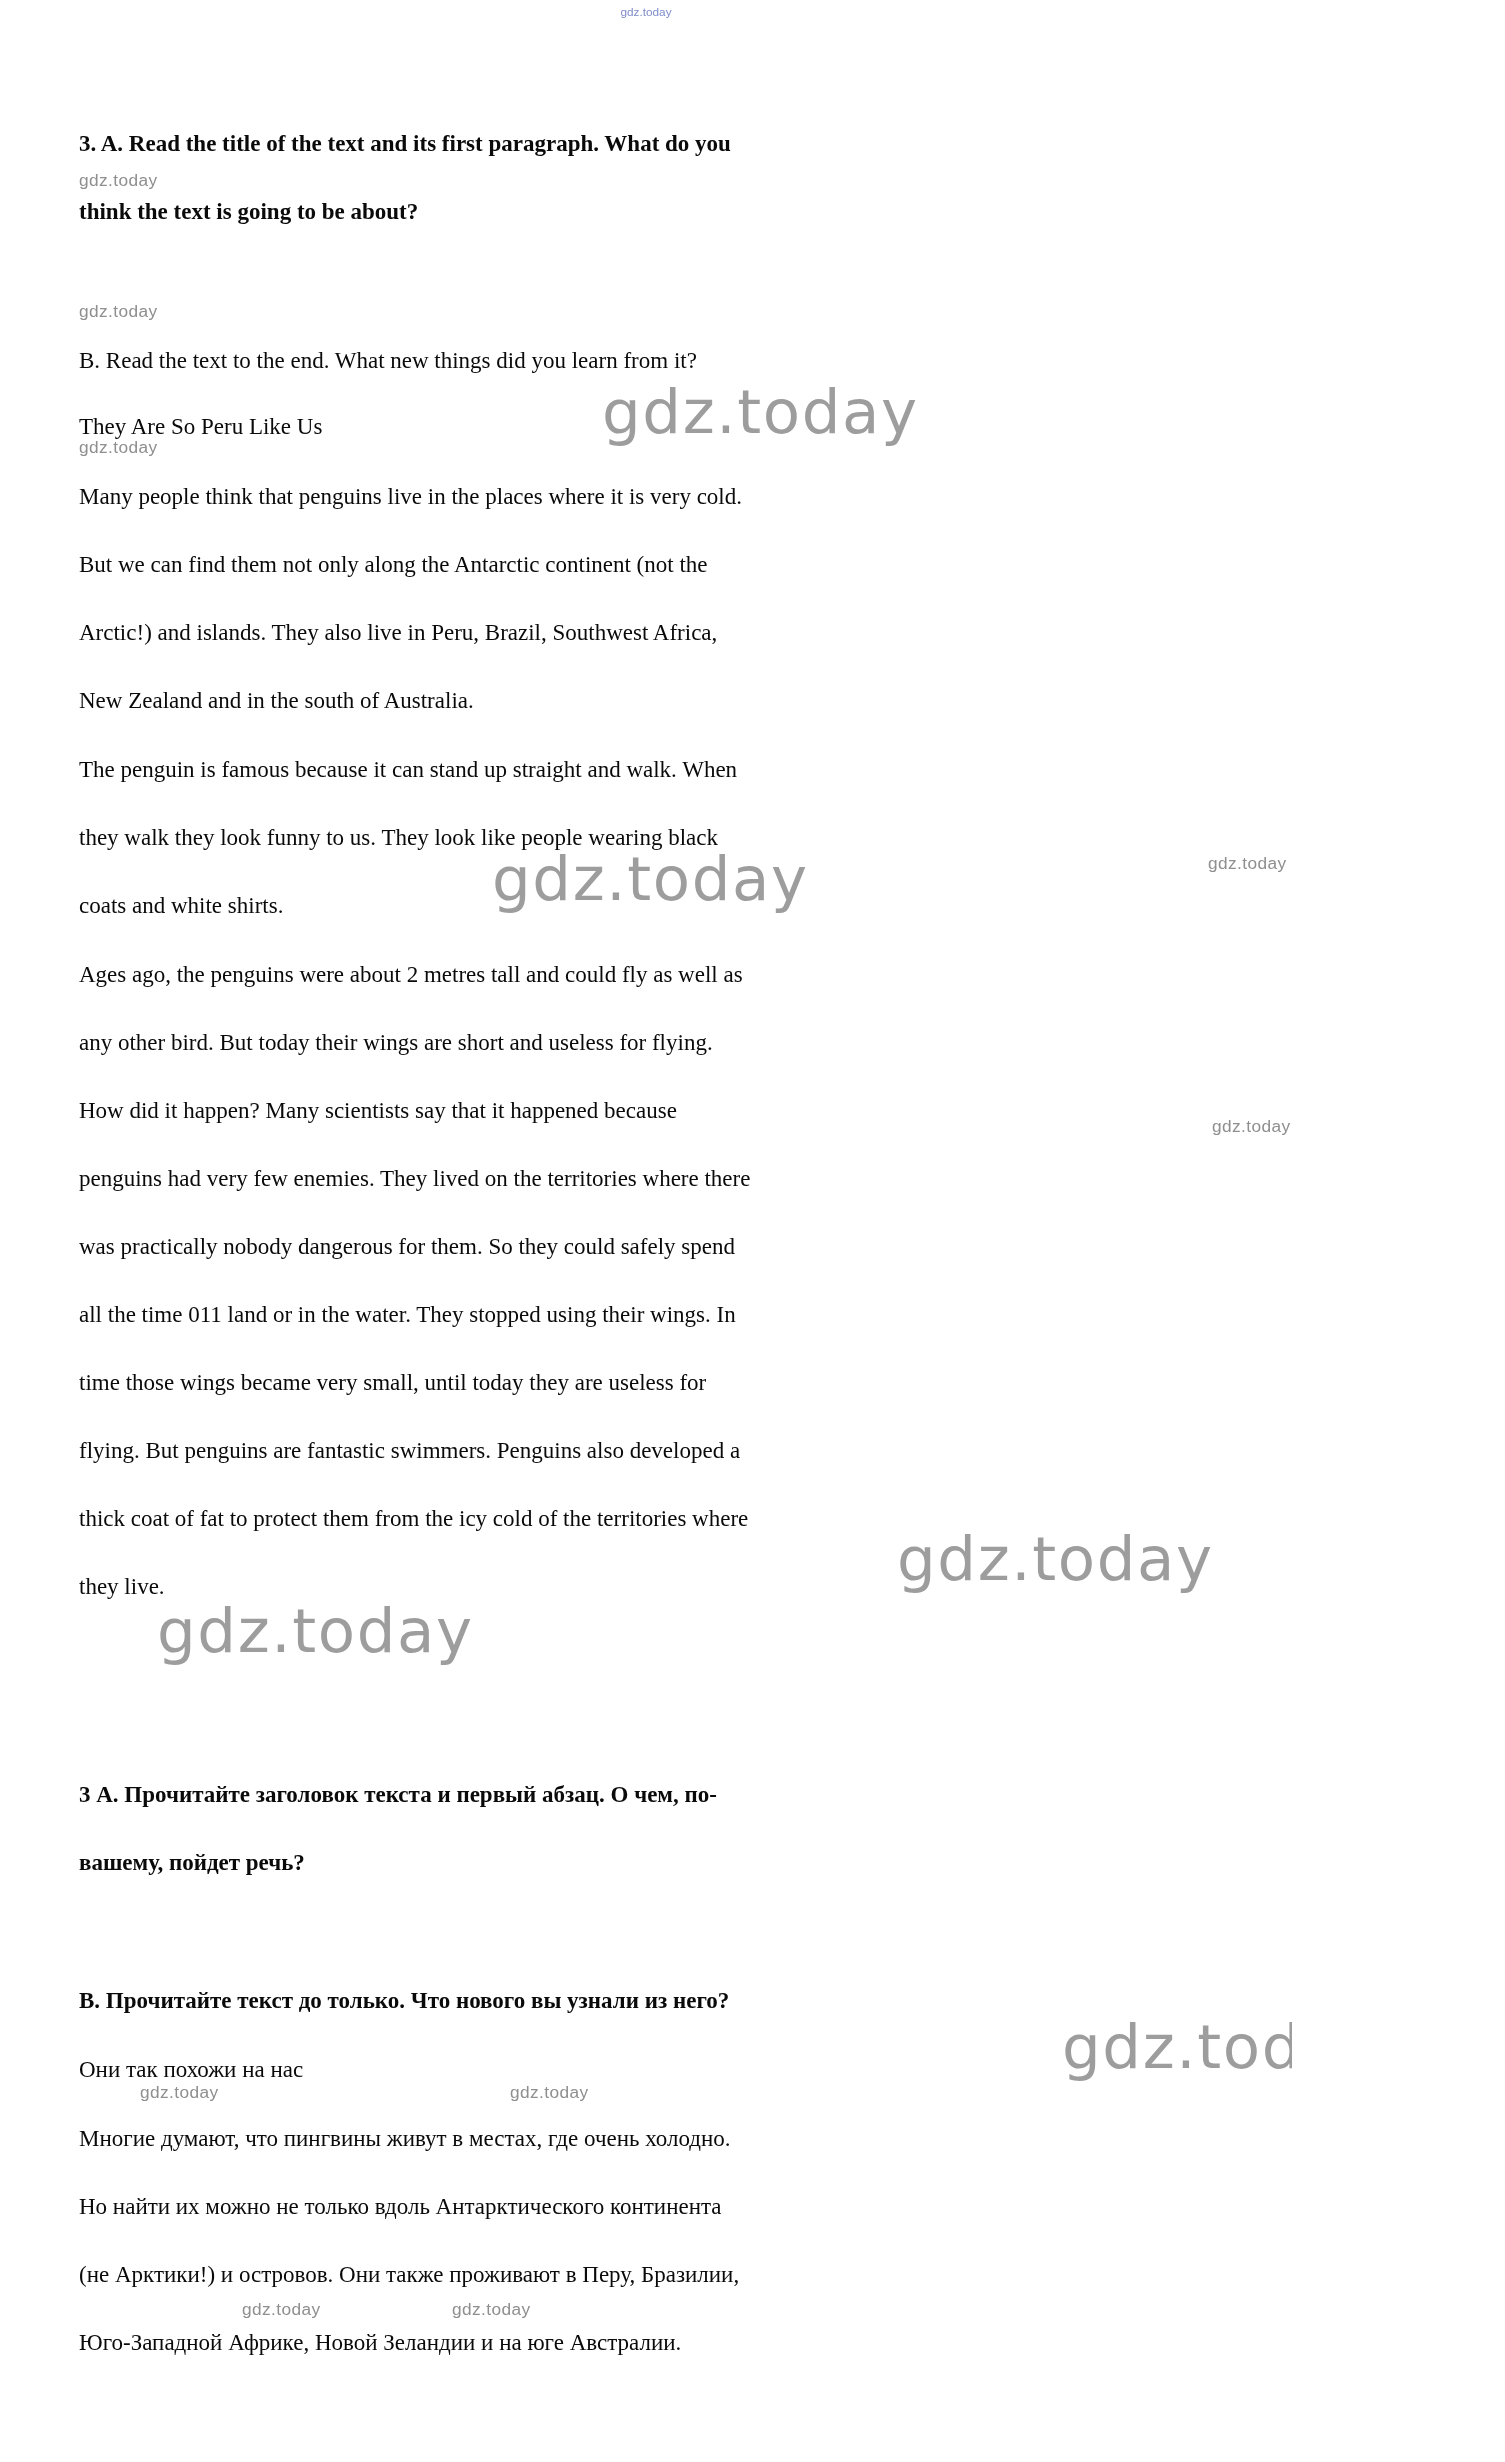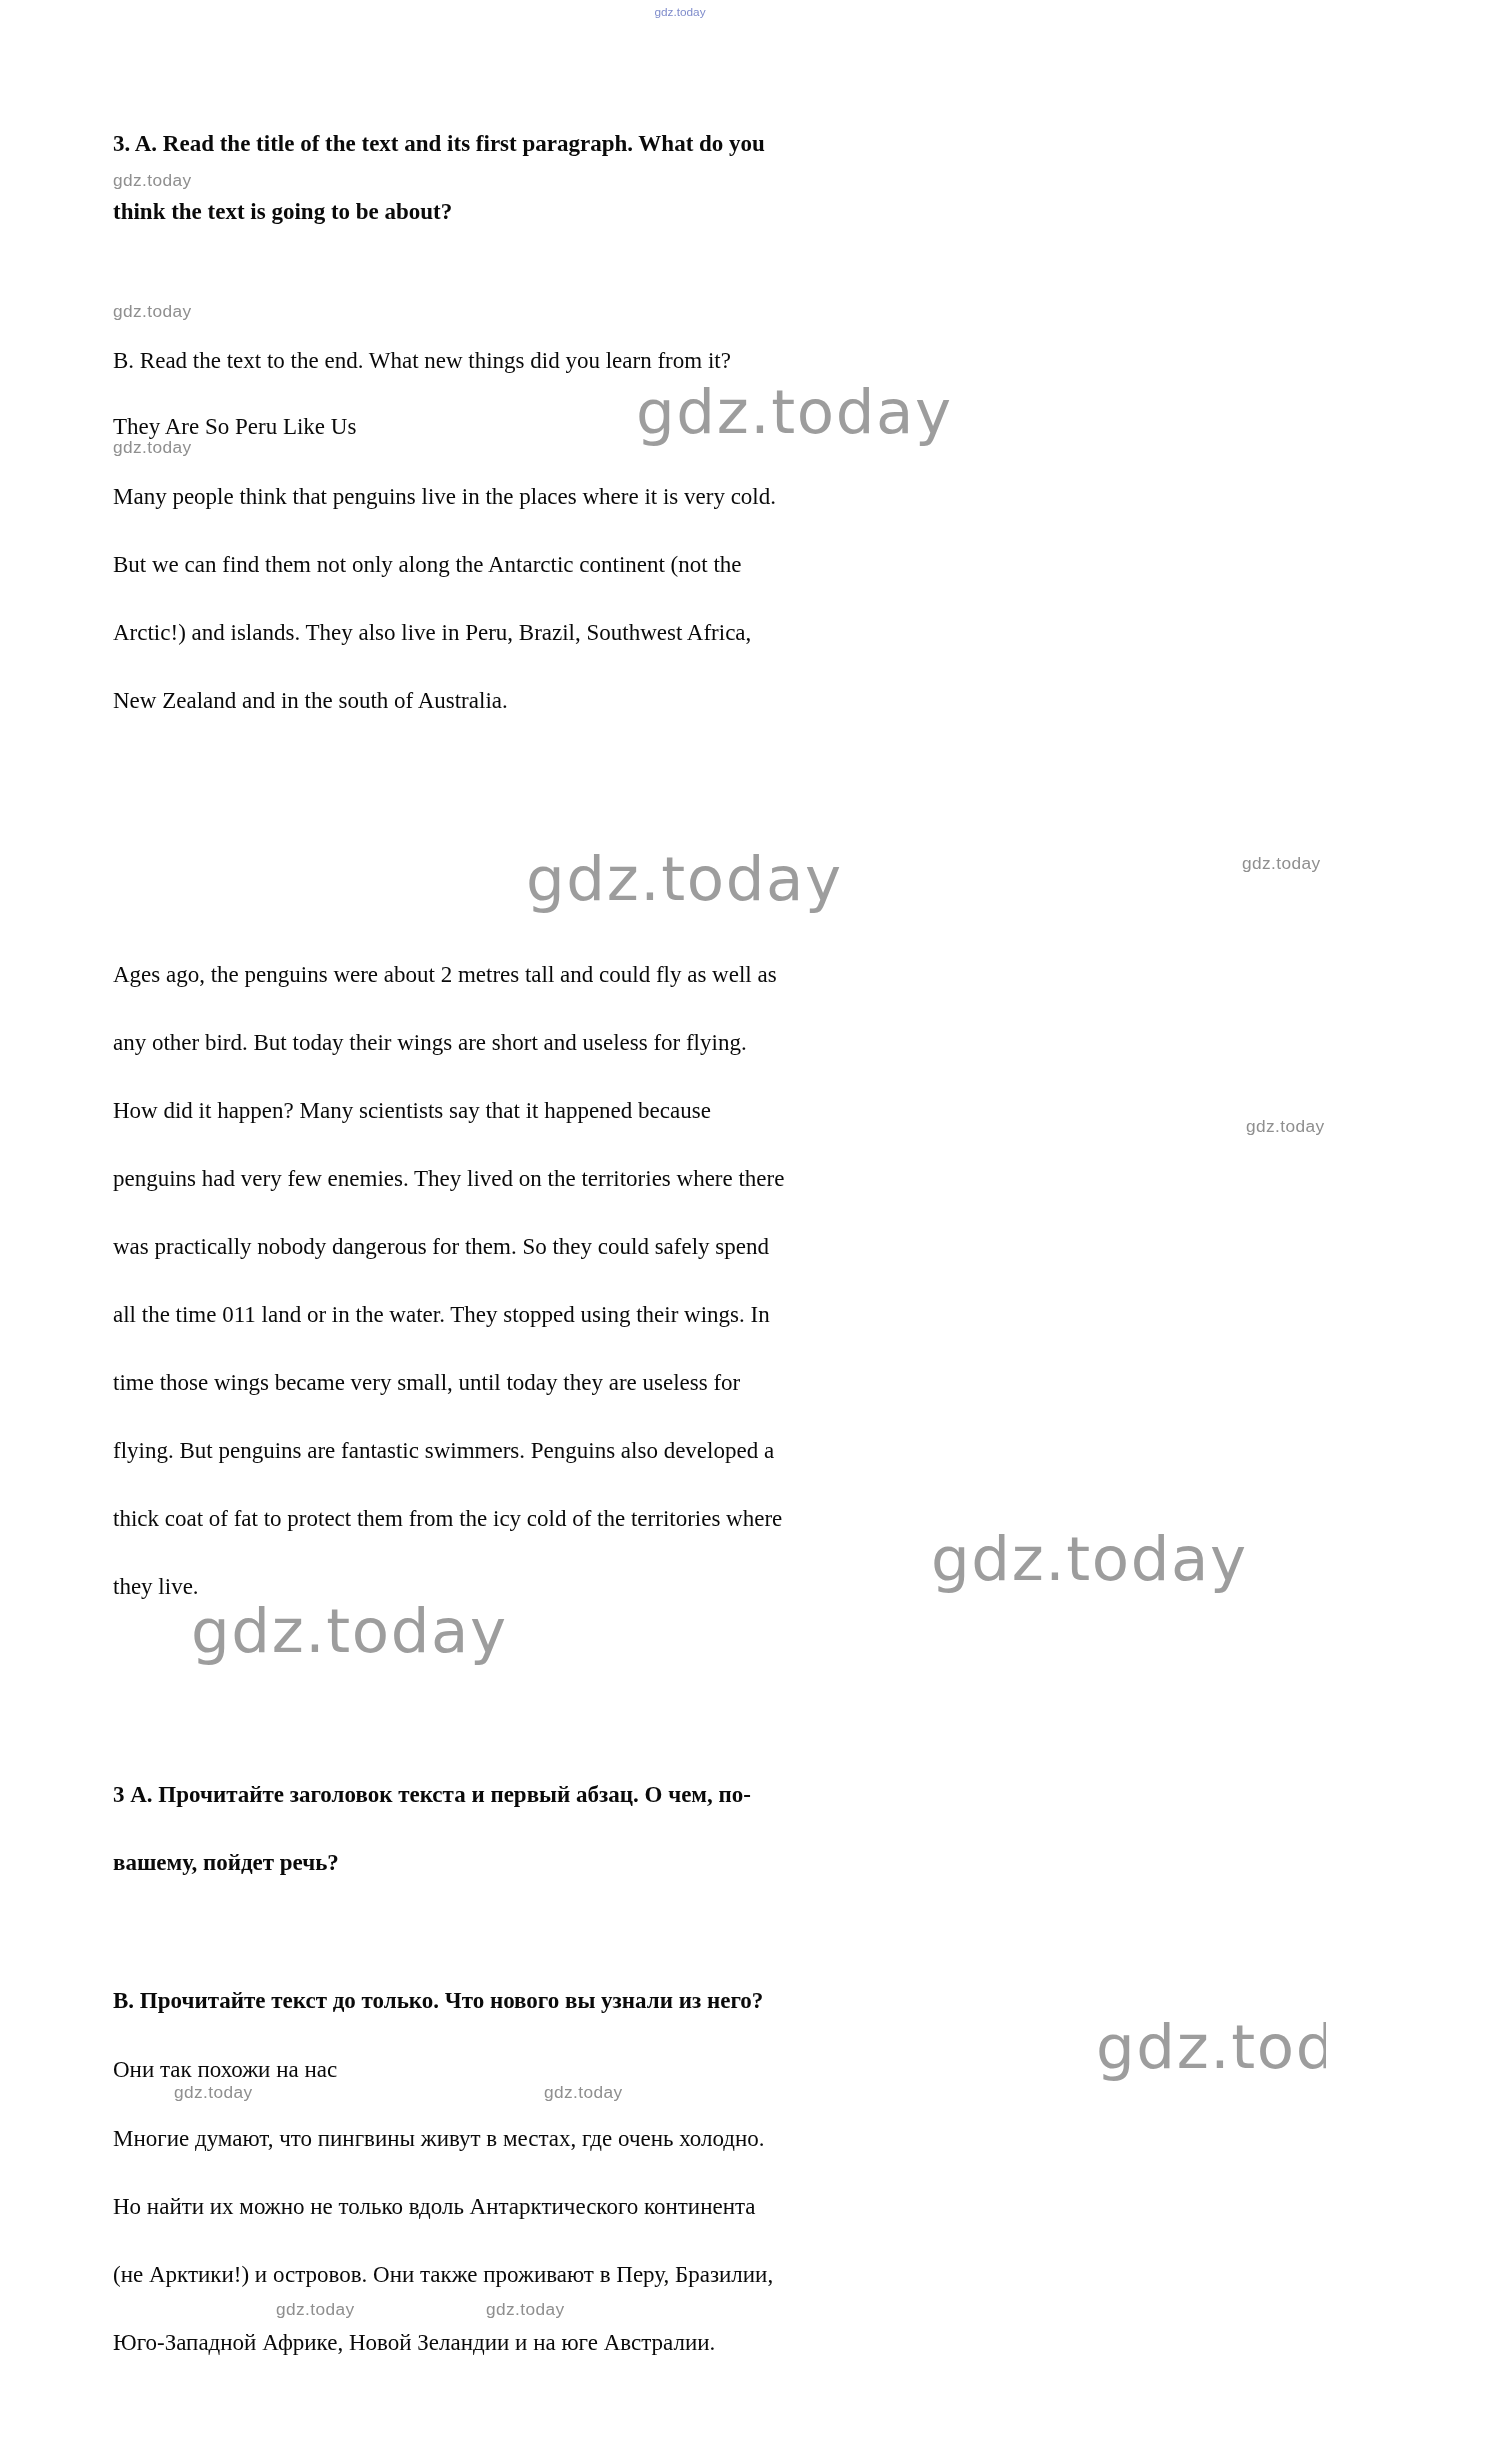--- a/index.html
+++ b/index.html
@@ -8,21 +8,20 @@
     background: #ffffff;
   }
   .page {
     position: relative;
     width: 1292px;
     height: 2462px;
     background: #ffffff;
     overflow: hidden;
     font-family: "Liberation Serif", serif;
     color: #000000;
-    margin-left: 34px;
   }
   .txt {
     position: absolute;
     left: 79px;
     width: 1400px;
     font-size: 23px;
     line-height: 68px;
     white-space: pre-line;
     color: #0a0a0a;
   }
@@ -79,20 +78,23 @@
 
   <span class="wm-small" style="left:79px; top:437px;">gdz.today</span>
   <span class="wm-small" style="left:1314px; top:437px;">gdz.today</span>
 
   <div class="txt" style="top:463px;">Many people think that penguins live in the places where it is very cold.
 But we can find them not only along the Antarctic continent (not the
 Arctic!) and islands. They also live in Peru, Brazil, Southwest Africa,
 New Zealand and in the south of Australia.</div>
   <span class="wm-small" style="left:1314px; top:584px;">gdz.today</span>
 
+  <div class="txt" style="top:736px;">The penguin is famous because it can stand up straight and walk. When
+they walk they look funny to us. They look like people wearing black
+coats and white shirts.</div>
   <span class="wm-big" style="left:492px; top:843px;">gdz.today</span>
   <span class="wm-small" style="left:1208px; top:853px;">gdz.today</span>
 
   <div class="txt" style="top:941px;">Ages ago, the penguins were about 2 metres tall and could fly as well as
 any other bird. But today their wings are short and useless for flying.
 How did it happen? Many scientists say that it happened because
 penguins had very few enemies. They lived on the territories where there
 was practically nobody dangerous for them. So they could safely spend
 all the time 011 land or in the water. They stopped using their wings. In
 time those wings became very small, until today they are useless for

